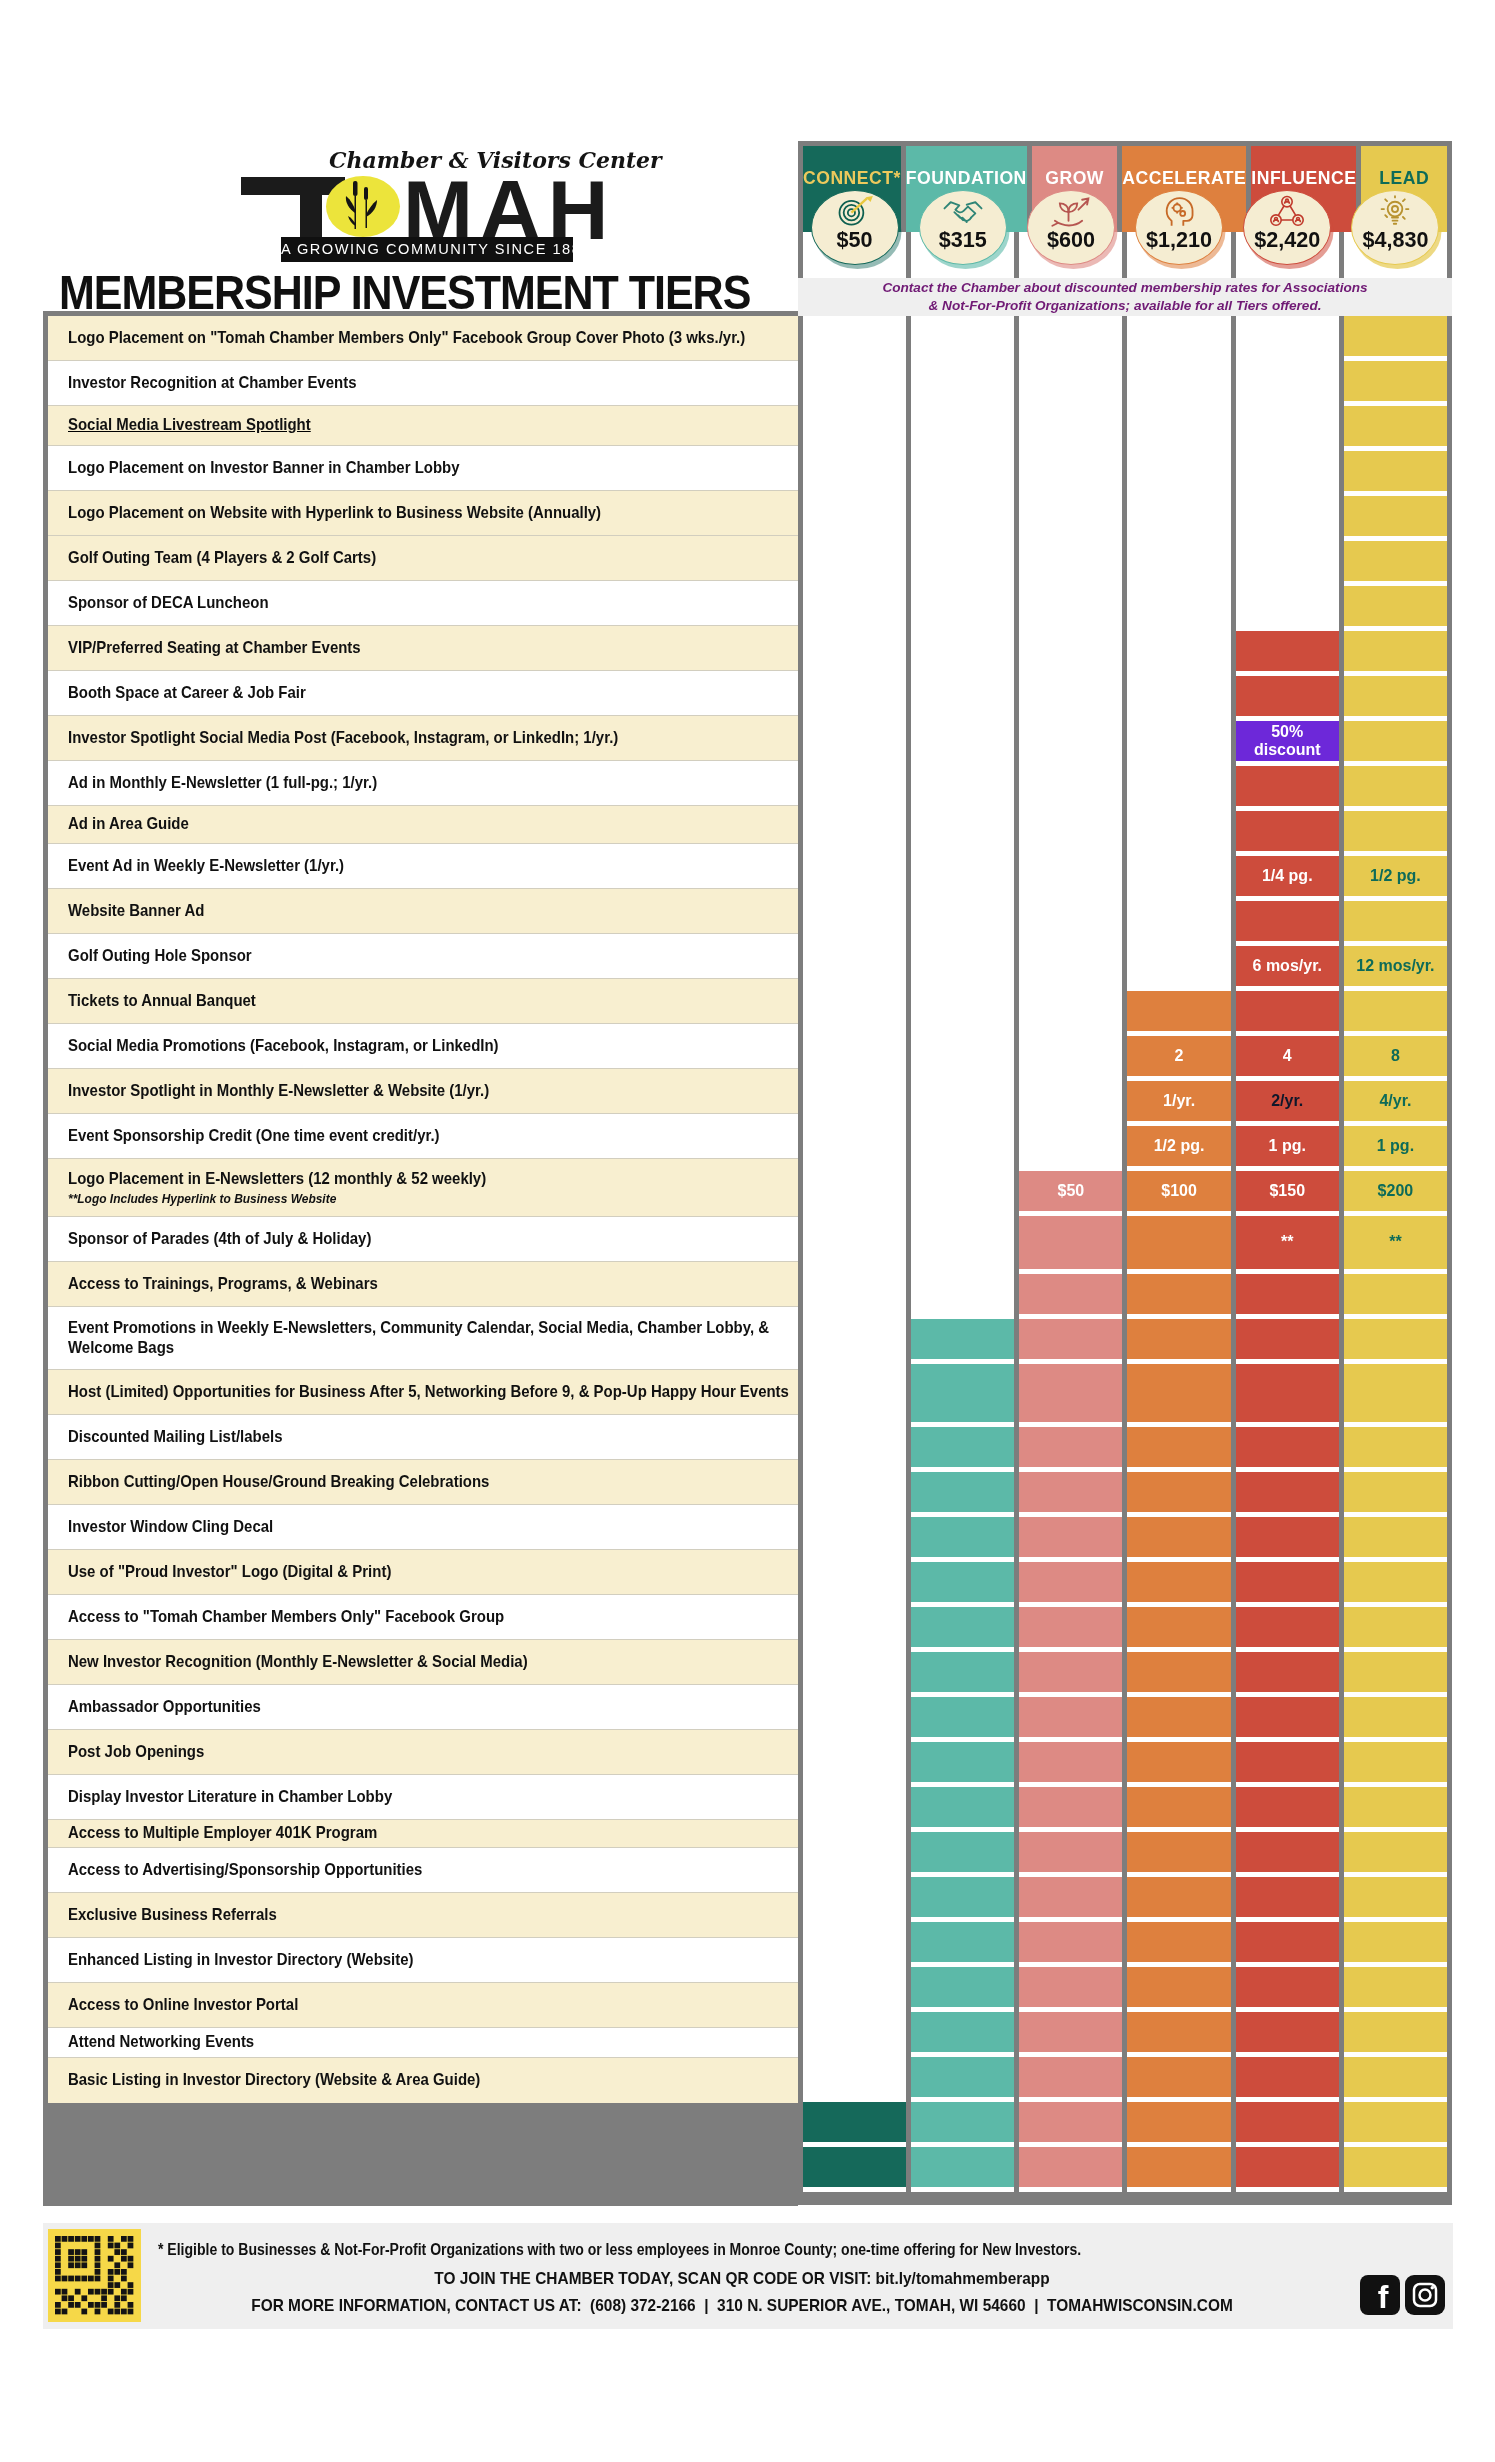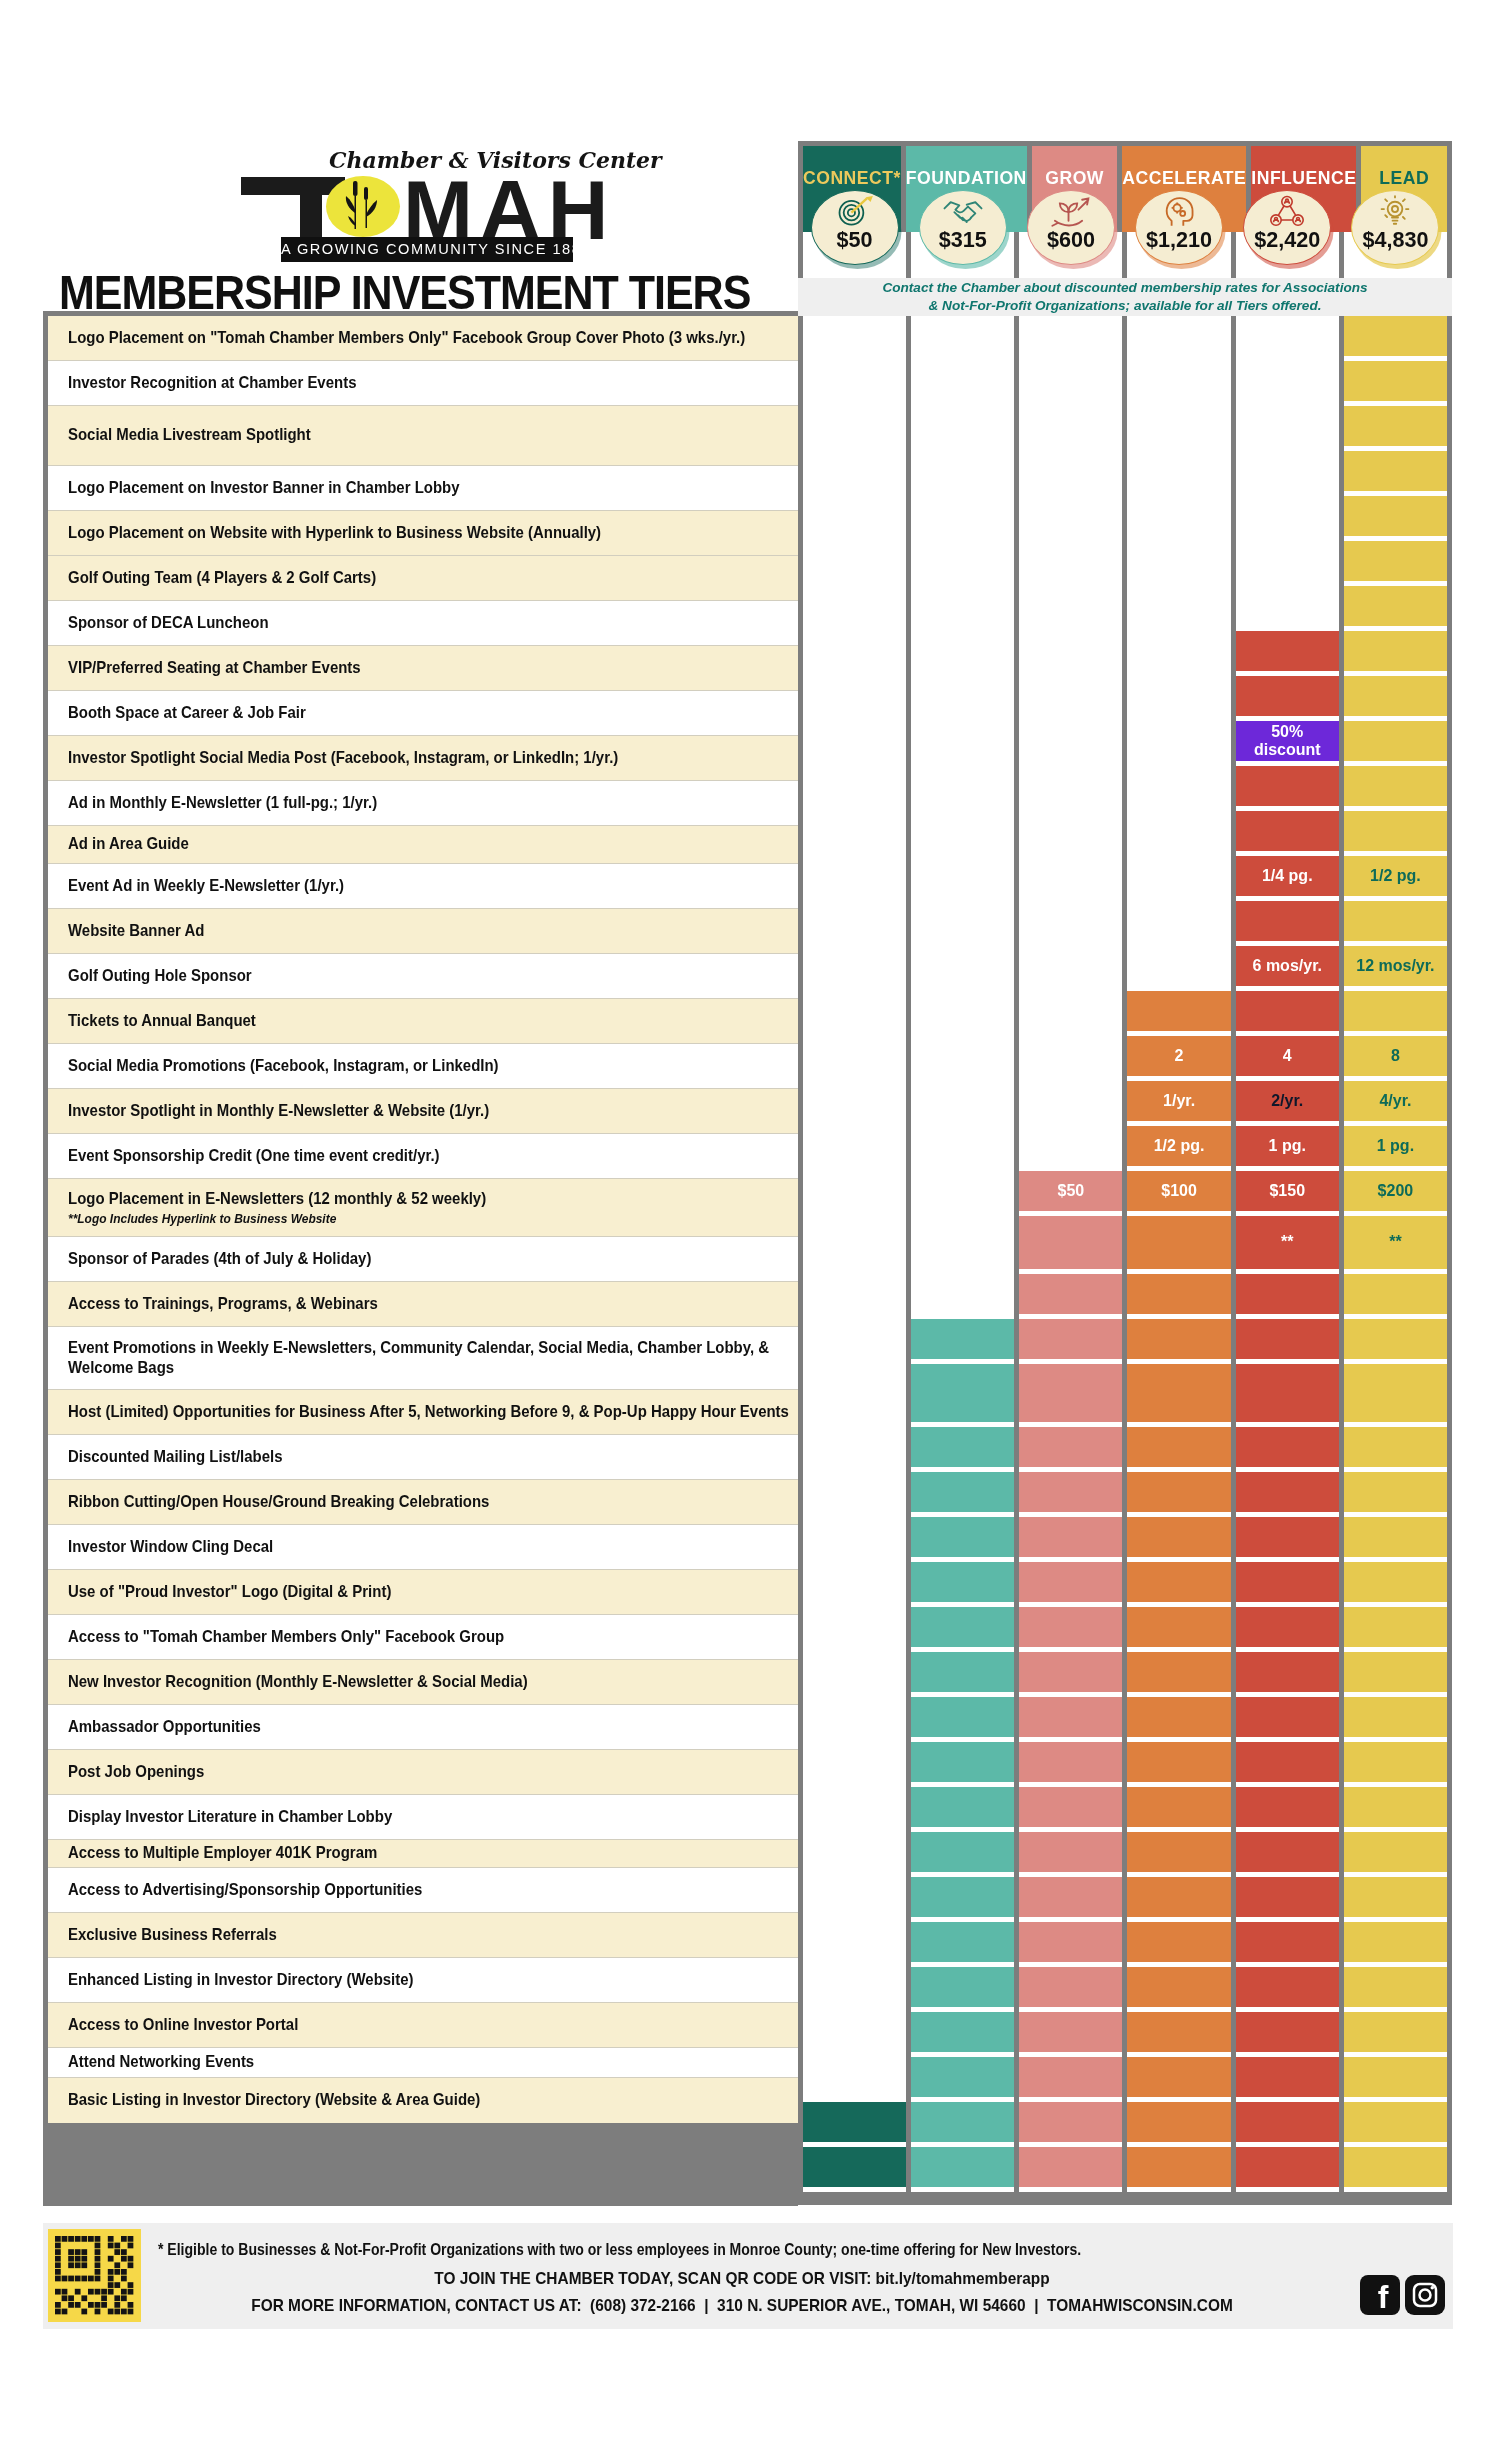--- a/index.html
+++ b/index.html
@@ -31,21 +31,21 @@
   .tier-name{text-align:center;margin-top:22px;font-size:17.6px;font-weight:bold;letter-spacing:0.5px;white-space:pre;}
   .tier-circle-row{height:46px;}
   .circle-cell{background:#ffffff;position:relative;}
   .tier-circle{position:absolute;left:50%;top:-42px;transform:translateX(-50%);
                width:88px;height:75px;border-radius:50%;background:#f5edd2;border:1.5px solid;
                z-index:5;display:flex;flex-direction:column;align-items:center;box-sizing:border-box;}
   .tier-icon{margin-top:4px;height:32px;display:flex;align-items:center;justify-content:center;}
   .tier-price{font-size:21.6px;font-weight:bold;color:#111111;margin-top:0px;white-space:pre;}
   .note-bar{height:38px;margin:0 -5px;background:#efefef;display:flex;flex-direction:column;
             justify-content:center;text-align:center;}
-  .note-line{font-size:13.6px;font-weight:bold;font-style:italic;color:#0f766e;line-height:1.35;white-space:pre;}
+  .note-line{font-size:13.6px;font-weight:bold;font-style:italic;color:#701a75;line-height:1.35;white-space:pre;}
   .cells-row{display:grid;grid-template-columns:repeat(6,1fr);column-gap:5px;}
   .cell{border-bottom:5px solid #ffffff;background:#ffffff;display:flex;align-items:center;
         justify-content:center;box-sizing:border-box;}
   .cell-value{font-weight:bold;font-size:16px;white-space:pre-line;text-align:center;line-height:1.15;}
 
   
   .label-band{position:absolute;left:43px;top:311px;width:755px;height:1895px;
               background:#7d7d7d;padding:5px 0 5px 5px;box-sizing:border-box;}
   .label-row{background:#f8efd0;border-bottom:1px solid #d2cebf;display:flex;flex-direction:column;
              justify-content:center;padding-left:20px;box-sizing:border-box;}
@@ -96,21 +96,21 @@
 
   <div class="page-heading">MEMBERSHIP INVESTMENT TIERS</div>
 
   <div class="label-band">
       <div class="label-row" style="height: 45px;">
         <div class="label-text">Logo Placement on "Tomah Chamber Members Only" Facebook Group Cover Photo (3 wks./yr.)</div>
       </div>
       <div class="label-row alt" style="height: 45px;">
         <div class="label-text">Investor Recognition at Chamber Events</div>
       </div>
-      <div class="label-row" style="height: 60px;">
+      <div class="label-row" style="height: 40px; text-decoration: underline;">
         <div class="label-text">Social Media Livestream Spotlight</div>
       </div>
       <div class="label-row alt" style="height: 45px;">
         <div class="label-text">Logo Placement on Investor Banner in Chamber Lobby</div>
       </div>
       <div class="label-row" style="height: 45px;">
         <div class="label-text">Logo Placement on Website with Hyperlink to Business Website (Annually)</div>
       </div>
       <div class="label-row" style="height: 45px;">
         <div class="label-text">Golf Outing Team (4 Players &amp; 2 Golf Carts)</div>

